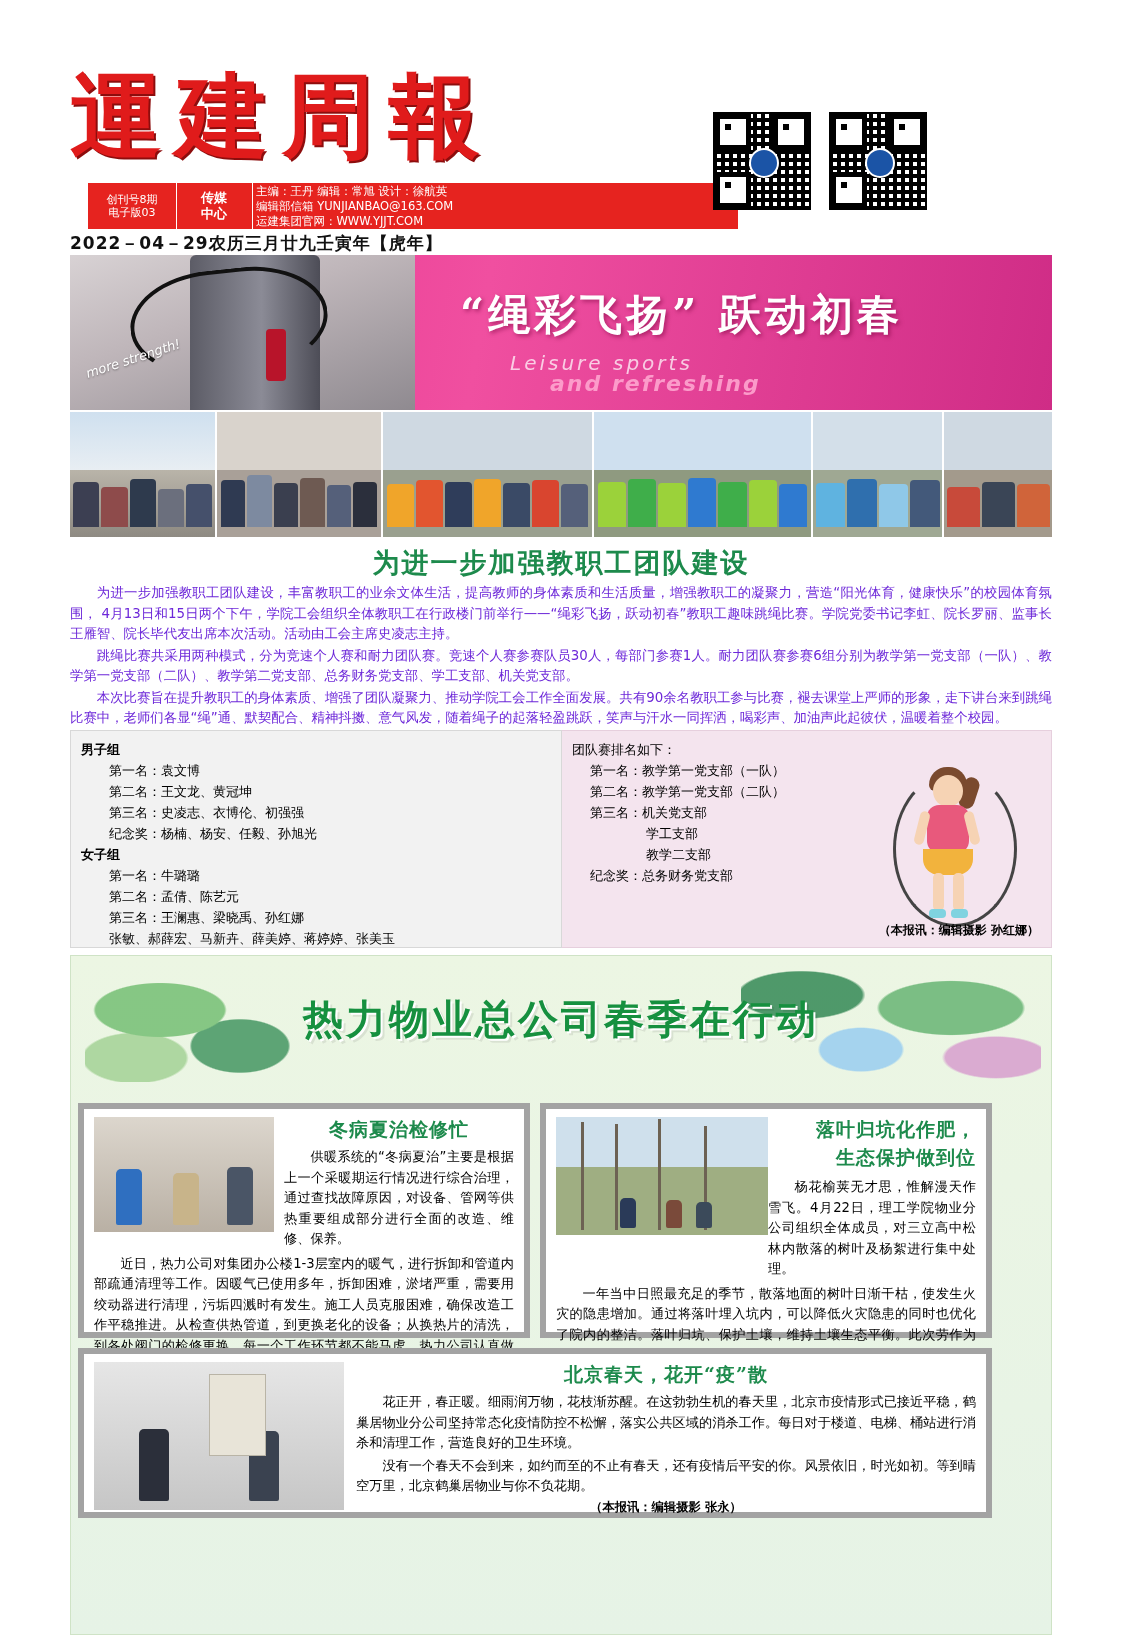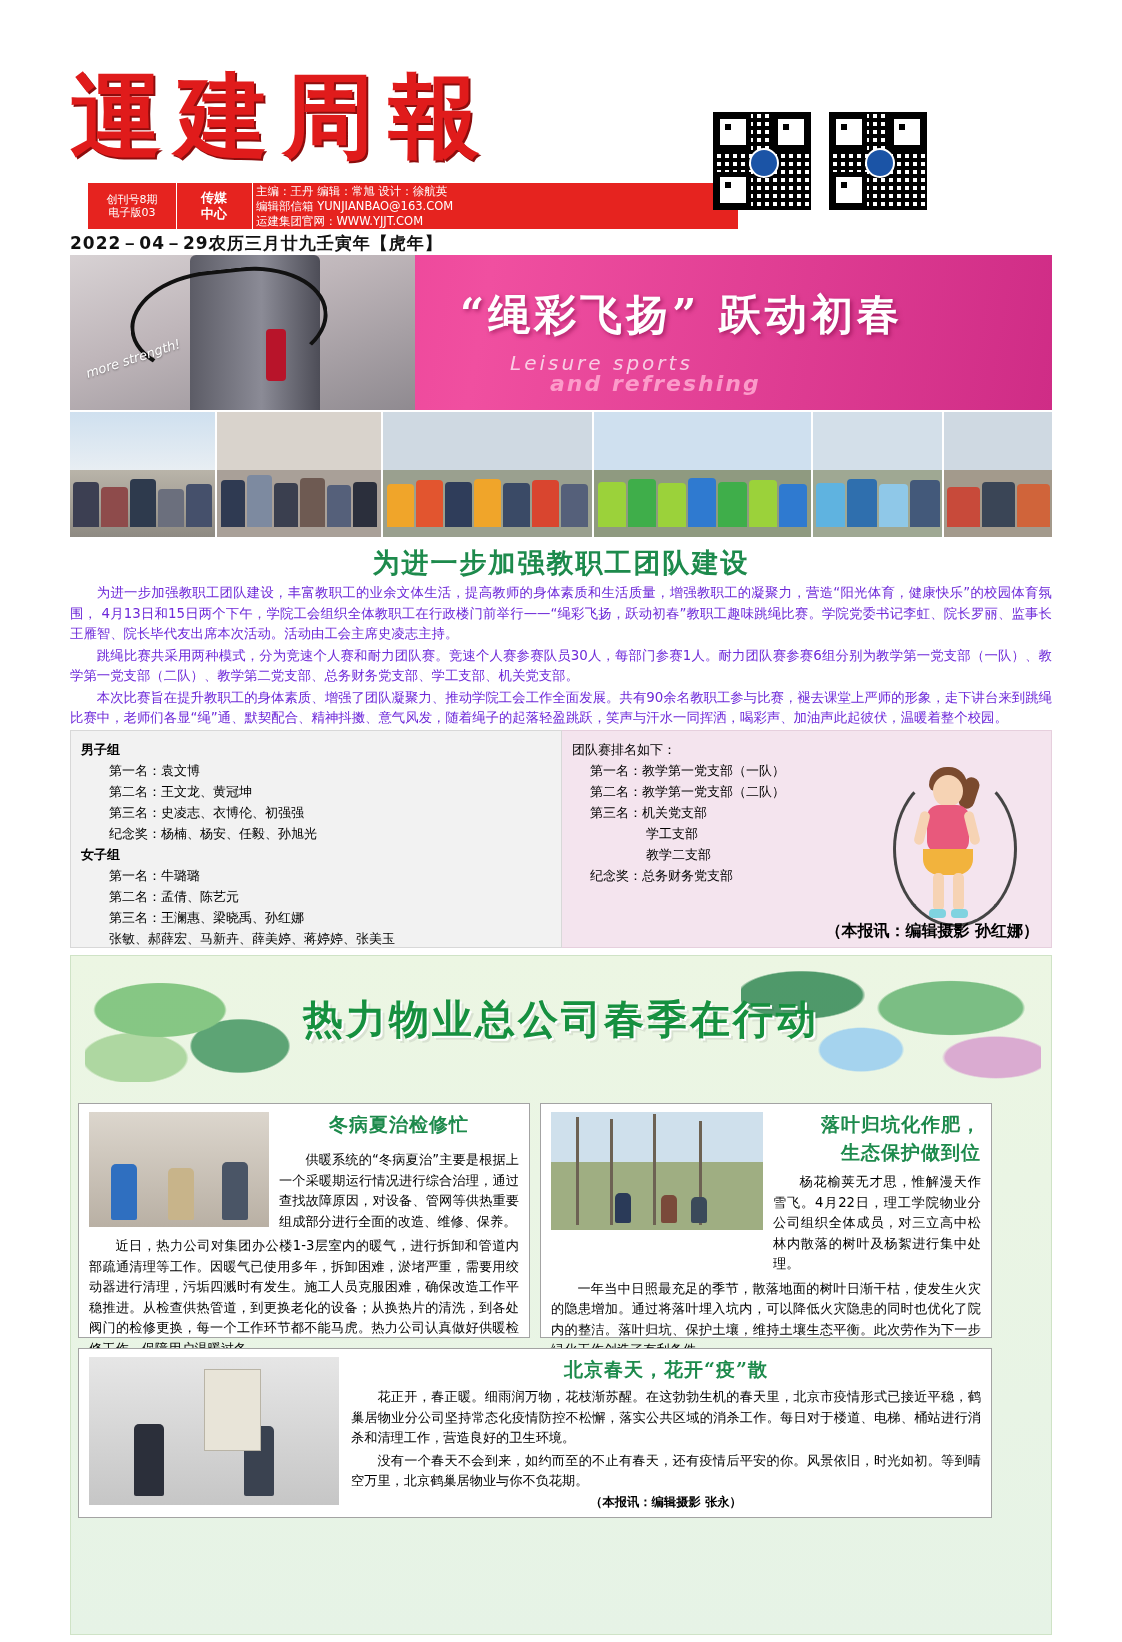--- a/index.html
+++ b/index.html
@@ -145,21 +145,21 @@
     box-sizing:border-box;padding:8px 10px;font-size:13px;line-height:21px;
   }
   .res-right{
     width:490px;height:218px;background:#f4e4ee;border:1px solid #e6cfdd;border-left:none;
     box-sizing:border-box;padding:8px 10px;font-size:13px;line-height:21px;position:relative;
   }
   .res-left .grp{font-weight:bold;}
   .res-left .ind{padding-left:28px;}
   .res-right .ind{padding-left:18px;}
   .res-right .ind2{padding-left:74px;}
-  .credit{position:absolute;right:12px;bottom:6px;font-size:16px;font-weight:bold;}
+  .credit{position:absolute;right:12px;bottom:6px;font-size:12px;font-weight:bold;}
   
   .girl{position:absolute;right:34px;top:28px;width:132px;height:170px;}
   .girl .head{position:absolute;left:48px;top:16px;width:30px;height:32px;border-radius:50%;background:#f6d3b4;}
   .girl .hair{position:absolute;left:44px;top:8px;width:38px;height:24px;border-radius:18px 18px 6px 6px;background:#7a4a2e;}
   .girl .pony{position:absolute;left:76px;top:18px;width:16px;height:32px;border-radius:8px;background:#7a4a2e;transform:rotate(18deg);}
   .girl .torso{position:absolute;left:42px;top:46px;width:42px;height:48px;border-radius:12px;background:#e8597c;}
   .girl .skirt{position:absolute;left:38px;top:90px;width:50px;height:26px;border-radius:0 0 16px 16px;background:#f2b33d;}
   .girl .leg{position:absolute;top:114px;width:11px;height:38px;background:#f6d3b4;border-radius:5px;}
   .girl .leg.l{left:48px;} .girl .leg.r{left:68px;}
   .girl .shoe{position:absolute;top:150px;width:17px;height:9px;background:#7fd3e0;border-radius:4px;}
@@ -186,21 +186,21 @@
                radial-gradient(ellipse at 85% 78%,#d9a3d0 0 14%,transparent 15%),
                radial-gradient(ellipse at 20% 30%,#3f8f5e 0 18%,transparent 19%);
     opacity:.9;}
   .sec2-title{
     position:absolute;left:0;top:36px;width:980px;text-align:center;
     font-family:"DejaVu Serif","Liberation Serif",serif;
     font-size:40px;font-weight:bold;color:#16903f;letter-spacing:3px;
     text-shadow:2px 2px 0 #ffffff,4px 4px 0 rgba(0,0,0,.08);
   }
 
-  .card{position:absolute;background:#ffffff;border:1px solid #a3a3a3;box-sizing:border-box;}
+  .card{position:absolute;background:#ffffff;border:6px solid #a3a3a3;box-sizing:border-box;}
   .card .hd{
     font-family:"DejaVu Serif","Liberation Serif",serif;
     font-size:19px;font-weight:bold;color:#1d8a4c;text-align:center;letter-spacing:1px;
   }
   .card p{margin:0 0 2px 0;font-size:13.2px;line-height:20.5px;text-align:justify;text-indent:2em;}
   .sig{font-size:12.3px;font-weight:bold;text-align:center;margin-top:2px;}
 
   .c1{left:78px;top:1103px;width:452px;height:235px;}
   .c2{left:540px;top:1103px;width:452px;height:235px;}
   .c3{left:78px;top:1348px;width:914px;height:170px;}
@@ -417,31 +417,31 @@
 
   <div class="card c1">
     <div style="display:flex;padding:8px 10px 0 10px;gap:10px;">
       <div class="img-ph img-room" style="width:180px;height:115px;">
         <div class="fig" style="left:12%;width:26px;height:56px;background:#2f6fc0;"></div>
         <div class="fig" style="left:44%;width:26px;height:52px;background:#c8b48a;"></div>
         <div class="fig" style="left:74%;width:26px;height:58px;background:#4a5566;"></div>
       </div>
       <div style="flex:1;">
         <div class="hd">冬病夏治检修忙</div>
-        <p style="margin-top:12px;">供暖系统的“冬病夏治”主要是根据上一个采暖期运行情况进行综合治理，通过查找故障原因，对设备、管网等供热重要组成部分进行全面的改造、维修、保养。</p>
+        <p style="margin-top:4px;">供暖系统的“冬病夏治”主要是根据上一个采暖期运行情况进行综合治理，通过查找故障原因，对设备、管网等供热重要组成部分进行全面的改造、维修、保养。</p>
       </div>
     </div>
     <div style="padding:2px 10px 6px 10px;">
       <p>近日，热力公司对集团办公楼1-3层室内的暖气，进行拆卸和管道内部疏通清理等工作。因暖气已使用多年，拆卸困难，淤堵严重，需要用绞动器进行清理，污垢四溅时有发生。施工人员克服困难，确保改造工作平稳推进。从检查供热管道，到更换老化的设备；从换热片的清洗，到各处阀门的检修更换，每一个工作环节都不能马虎。热力公司认真做好供暖检修工作，保障用户温暖过冬。</p>
       <div class="sig">（本报讯：编辑 杨宁 摄影 韩江红、李玉林、刘庆国）</div>
     </div>
   </div>
 
   <div class="card c2">
-    <div style="display:flex;padding:8px 10px 0 10px;gap:10px;">
+    <div style="display:flex;padding:8px 10px 0 10px;gap:0;">
       <div class="img-ph img-forest" style="width:212px;height:118px;">
         <div class="tree" style="left:12%;top:4%;height:92%;"></div>
         <div class="tree" style="left:28%;top:6%;height:90%;"></div>
         <div class="tree" style="left:48%;top:2%;height:94%;"></div>
         <div class="tree" style="left:70%;top:8%;height:88%;"></div>
         <div class="fig" style="left:30%;width:16px;height:30px;background:#2a3a58;"></div>
         <div class="fig" style="left:52%;width:16px;height:28px;background:#7a4a3a;"></div>
         <div class="fig" style="left:66%;width:16px;height:26px;background:#3b4a5a;"></div>
       </div>
       <div style="flex:1;">

